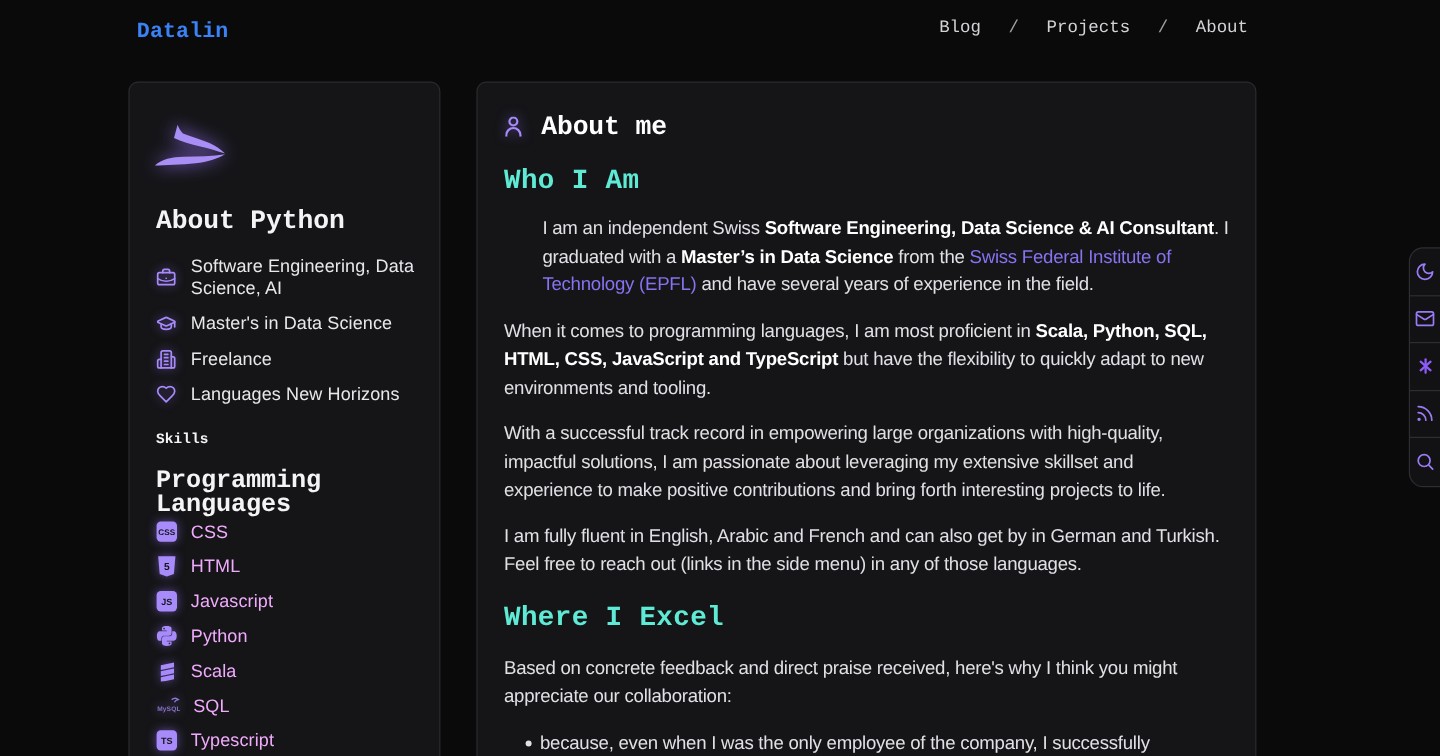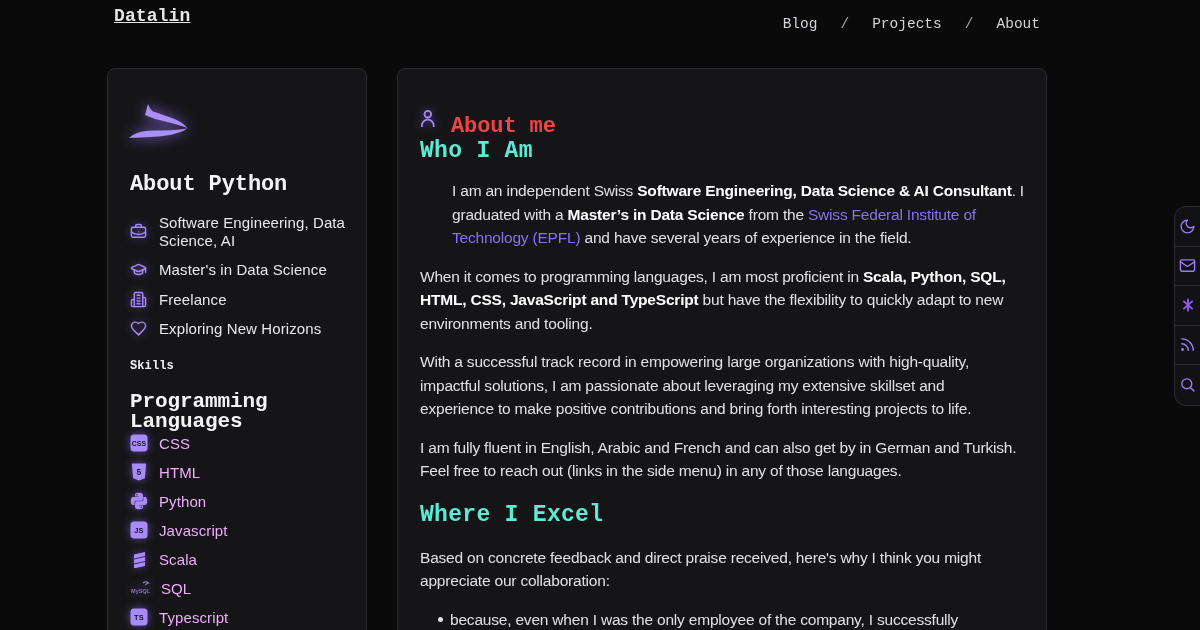--- a/index.html
+++ b/index.html
@@ -1,20 +1,20 @@
 <!DOCTYPE html>
 <html><head>
 <meta charset="utf-8">
 <style>
   * { margin:0; padding:0; box-sizing:border-box; }
   html,body { width:1200px; height:630px; overflow:hidden; }
   body { background:#0a0a0b; font-family:"Liberation Sans", sans-serif; position:relative; }
 
   
-  .brand { position:absolute; left:114px; top:6px; font-family:"Liberation Mono",monospace; font-weight:bold; font-size:18px; color:#e5e5e5; letter-spacing:0.1px;text-decoration:underline; }
+  .brand { position:absolute; left:114px; top:17px; font-family:"Liberation Mono",monospace; font-weight:bold; font-size:18px; color:#3b82f6; letter-spacing:0.1px; }
   .navlinks { position:absolute; top:16px; right:160px; font-family:"Liberation Mono",monospace; font-size:14.5px; color:#d4d4d8; letter-spacing:0px; }
   .navlinks .sl { color:#a1a1aa; margin:0 23px; }
 
   
   .card { position:absolute; top:68px; bottom:-20px; background:#151518; border:1px solid #2b2b2f; border-radius:8px; }
   .side { left:107px; width:260px; padding:0 24px; }
   .main { left:397px; width:650px; padding:0 24px; }
 
   
   .logo { position:absolute; left:21px; top:32px; filter:drop-shadow(0 0 7px rgba(154,116,252,0.9)); }
@@ -22,21 +22,21 @@
   ul.about { position:absolute; left:22px; top:145px; width:216px; list-style:none; }
   ul.about li { display:flex; align-items:center; gap:12px; margin-bottom:12px; font-size:15px; line-height:17.5px; color:#e8e8ec; letter-spacing:0.1px; }
   ul.about li svg { flex:0 0 auto; filter:drop-shadow(0 0 4px rgba(154,116,252,0.55)); }
   .side h2 { position:absolute; left:22px; top:285px; font-family:"Liberation Mono",monospace; font-weight:bold; font-size:12px; line-height:24px; letter-spacing:0.1px; color:#f4f4f5; }
   .side h3 { position:absolute; left:22px; top:323px; font-family:"Liberation Mono",monospace; font-weight:bold; font-size:21px; line-height:20px; letter-spacing:-0.1px; color:#f4f4f5; }
   ul.skills { position:absolute; left:22px; top:365px; width:214px; list-style:none; }
   ul.skills li { display:flex; align-items:center; gap:11px; height:18px; margin-bottom:11px; font-size:15px; color:#f0abfc; letter-spacing:0.1px; }
   ul.skills li svg { flex:0 0 auto; filter:drop-shadow(0 0 4px rgba(154,116,252,0.55)); }
 
   
-  .main h1 { position:absolute; left:23px; top:24px; display:flex; gap:13px; font-family:"Liberation Mono",monospace; font-weight:bold; font-size:22px; line-height:28px; letter-spacing:-0.1px; color:#ef4444;margin-top:20px; }
+  .main h1 { position:absolute; left:23px; top:24px; display:flex; align-items:center; gap:13px; font-family:"Liberation Mono",monospace; font-weight:bold; font-size:22px; line-height:28px; letter-spacing:-0.1px; color:#ffffff; }
   .main h1 svg { filter:drop-shadow(0 0 5px rgba(154,116,252,0.6)); }
   .content { position:absolute; left:22px; top:70px; width:612px; }
   .content h2 { font-family:"Liberation Mono",monospace; font-weight:bold; font-size:23px; line-height:24px; letter-spacing:0.3px; color:#5eead4; }
   .content p { font-size:15.5px; line-height:23.5px; color:#e0e0e5; letter-spacing:-0.2px; margin:15px 0 0 0; }
   .content p.first { margin-top:16px;margin-left:32px; }
   .content p b { color:#ffffff; }
   .content a { color:#8573f0; text-decoration:none; }
   .content h2.h2b { margin-top:20px; margin-bottom:19px; }
   .content ul { margin-top:15px; padding-left:30px; color:#e0e0e5; list-style:none; }
   .content ul li { font-size:15.5px; line-height:23.5px; letter-spacing:-0.2px; position:relative; }
@@ -87,53 +87,53 @@
           <path d="M10 10h4"></path>
           <path d="M10 14h4"></path>
           <path d="M10 18h4"></path>
         </svg>
       <span>Freelance</span>
     </li>
     <li>
       <svg width="17" height="17" viewBox="0 0 24 24" fill="none" stroke="#a78bfa" stroke-width="2" stroke-linecap="round" stroke-linejoin="round">
           <path d="M19 14c1.49-1.46 3-3.21 3-5.5A5.5 5.5 0 0 0 16.5 3c-1.76 0-3 .5-4.5 2-1.5-1.5-2.74-2-4.5-2A5.5 5.5 0 0 0 2 8.5c0 2.3 1.5 4.05 3 5.5l7 7Z"></path>
         </svg>
-      <span>Exploring New Horizons</span>
+      <span>Languages New Horizons</span>
     </li>
   </ul>
   <h2>Skills</h2>
   <h3>Programming Languages</h3>
   <ul class="skills">
     <li>
       <svg width="18" height="18" viewBox="0 0 18 18">
           <rect x="0.5" y="0.5" width="17" height="17" rx="3.5" fill="#a78bfa"></rect>
           <text x="9" y="11.8" text-anchor="middle" font-family="Liberation Sans" font-size="6.8" font-weight="bold" fill="#16161a">CSS</text>
         </svg>
       <span>CSS</span>
     </li>
     <li>
       <svg width="18" height="18" viewBox="0 0 18 18">
           <path d="M1.8 0.5h14.4l-1.3 14.8L9 17.5 3.1 15.3Z" fill="#a78bfa"></path>
           <text x="9" y="11.8" text-anchor="middle" font-family="Liberation Sans" font-size="8.5" font-weight="bold" fill="#16161a">5</text>
         </svg>
       <span>HTML</span>
     </li>
     <li>
+      <svg width="18" height="18" viewBox="0 0 18 18">
+          <rect x="0.5" y="0.5" width="17" height="17" rx="3.5" fill="#a78bfa"></rect>
+          <text x="9" y="12.3" text-anchor="middle" font-family="Liberation Sans" font-size="7.5" font-weight="bold" fill="#16161a">JS</text>
+        </svg>
+      <span>Javascript</span>
+    </li>
+    <li>
       <svg width="18" height="18" viewBox="0 0 24 24" fill="#a78bfa">
           <path d="M11.9 1c-5.6 0-5.2 2.4-5.2 2.4v2.5h5.3v.8H4.6S1 6.3 1 11.9c0 5.7 3.1 5.5 3.1 5.5h1.9v-2.6s-.1-3.1 3.1-3.1h5.3s2.9 0 2.9-2.9V4s.5-3-5.4-3zM9 2.7a1 1 0 1 1 0 2 1 1 0 0 1 0-2z"></path>
           <path d="M12.1 23c5.6 0 5.2-2.4 5.2-2.4v-2.5H12v-.8h7.4S23 17.7 23 12.1c0-5.7-3.1-5.5-3.1-5.5H18v2.6s.1 3.1-3.1 3.1H9.6s-2.9 0-2.9 2.9V20s-.5 3 5.4 3zm2.9-1.7a1 1 0 1 1 0-2 1 1 0 0 1 0 2z"></path>
         </svg>
       <span>Python</span>
-    </li>
-    <li>
-      <svg width="18" height="18" viewBox="0 0 18 18">
-          <rect x="0.5" y="0.5" width="17" height="17" rx="3.5" fill="#a78bfa"></rect>
-          <text x="9" y="12.3" text-anchor="middle" font-family="Liberation Sans" font-size="7.5" font-weight="bold" fill="#16161a">JS</text>
-        </svg>
-      <span>Javascript</span>
     </li>
     <li>
       <svg width="18" height="18" viewBox="0 0 18 18" fill="#a78bfa">
           <path d="M4 4.4 15 2v4L4 8.4Z"></path>
           <path d="M4 9.4 15 7v4L4 13.4Z"></path>
           <path d="M4 14.4 15 12v4L4 18.4Z"></path>
         </svg>
       <span>Scala</span>
     </li>
     <li>

